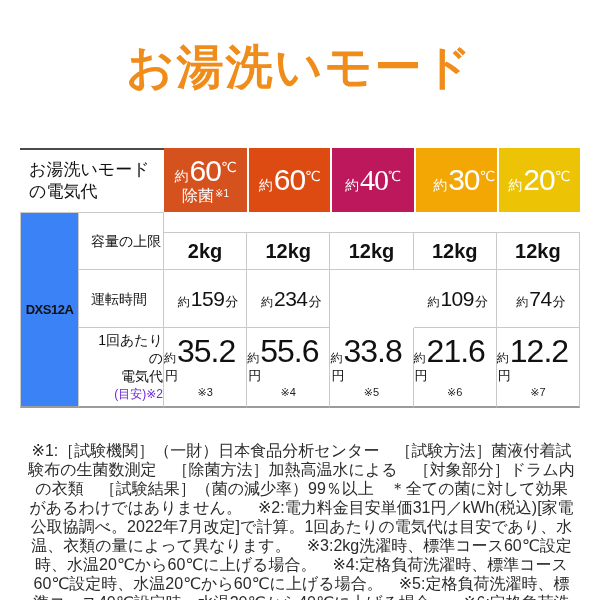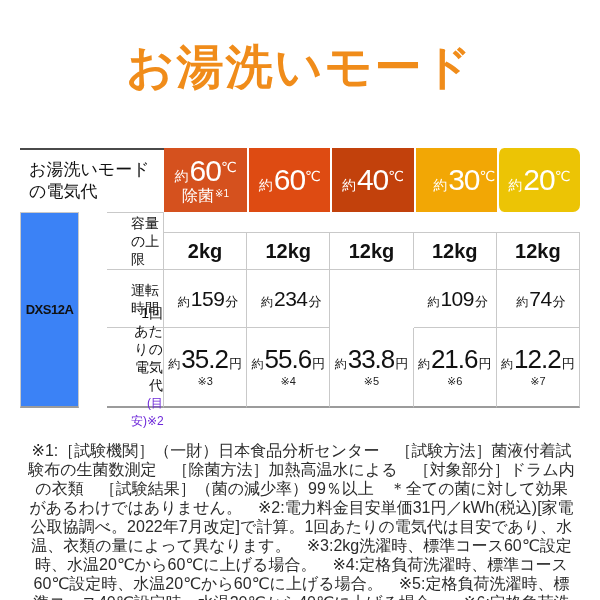--- a/index.html
+++ b/index.html
@@ -50,21 +50,21 @@
   .th {
     grid-row: 1;
     color: #fff;
     display: flex; flex-direction: column;
     align-items: center; justify-content: center;
     line-height: 1.05;
   }
   .th-sep { border-left: 2px solid #fff; }
   .hcol1 { grid-column: 3; } .hcol2 { grid-column: 4; }
   .hcol3 { grid-column: 5; } .hcol4 { grid-column: 6; }
-  .hcol5 { grid-column: 7; border-radius: 7px; }
+  .hcol5 { grid-column: 7; }
   .th-pre  { font-size: 14px; margin-right: 1px; }
   .th-num  { font-size: 30px; letter-spacing: -1px; }
   .th-unit { font-size: 14px; vertical-align: 9px; }
   .th-sub  { font-size: 16px; margin-top: 2px; }
   .th-note { font-size: 10px; vertical-align: 4px; margin-left: 1px; }
 
   
   .g-model {
     grid-area: 2 / 1 / 5 / 2;
     background: #3b82f6;
@@ -77,24 +77,23 @@
     letter-spacing: -0.5px;
     color: #111;
   }
 
   
   .rlabel {
     grid-column: 2;
     border-right: 1px solid #c9c9c9;
     border-bottom: 1px solid #c9c9c9;
     display: flex; flex-direction: column; justify-content: center;
-    padding-left: 24px;
+    padding-left: 12px;
     font-size: 14px; line-height: 18px;
     color: #111;
-    margin-left: 28px;
   }
   .rlabel.r2 { border-top: 1px solid #c9c9c9; }
   .rlabel.r4 { border-bottom: 2px solid #9b9b9b; text-align: right; }
   .rlabel-small { font-size: 12px; color: #6d28d9; }
 
   
   .td {
     border-right: 1px solid #c9c9c9;
     border-bottom: 1px solid #c9c9c9;
     display: flex; flex-direction: column;
@@ -108,21 +107,21 @@
   .c3 { grid-column: 5; } .c4 { grid-column: 6; } .c5 { grid-column: 7; }
 
   .cap { font-size: 20px; font-weight: bold; margin-top: 20px; }
 
   .run-line { line-height: 1; margin-left: 6px; }
   .sm  { font-size: 12px; margin-right: 1px; }
   .run-num { font-size: 21px; letter-spacing: -0.5px; }
   .sm2 { font-size: 13px; margin-left: 1px; }
 
   .cost-line { line-height: 1; }
-  .cost-num { font-size: 26px; letter-spacing: -1px; }
+  .cost-num { font-size: 32px; letter-spacing: -1px; }
   .cost-note { font-size: 11px; margin-top: 3px; color: #222; }
 
   
   .footnotes {
     position: absolute;
     left: 28px; top: 441px;
     width: 547px;
     font-size: 16px;
     line-height: 19px;
     color: #2b2b2b;
@@ -149,21 +148,21 @@
       <span>除菌</span><span class="th-note">※1</span>
     </div>
   </div>
 
   <div class="th th-sep hcol2" style="background: rgb(222, 75, 18);">
     <div>
       <span class="th-pre">約</span><span class="th-num">60</span><span class="th-unit">℃</span>
     </div>
   </div>
 
-  <div class="th th-sep hcol3" style="background: #c2410c;">
+  <div class="th th-sep hcol3" style="background: #be185d; font-family: Liberation Serif, serif;">
     <div>
       <span class="th-pre">約</span><span class="th-num">40</span><span class="th-unit">℃</span>
     </div>
   </div>
 
   <div class="th th-sep hcol4" style="background: rgb(242, 167, 5); padding-left: 16px;">
     <div>
       <span class="th-pre">約</span><span class="th-num">30</span><span class="th-unit">℃</span>
     </div>
   </div>

